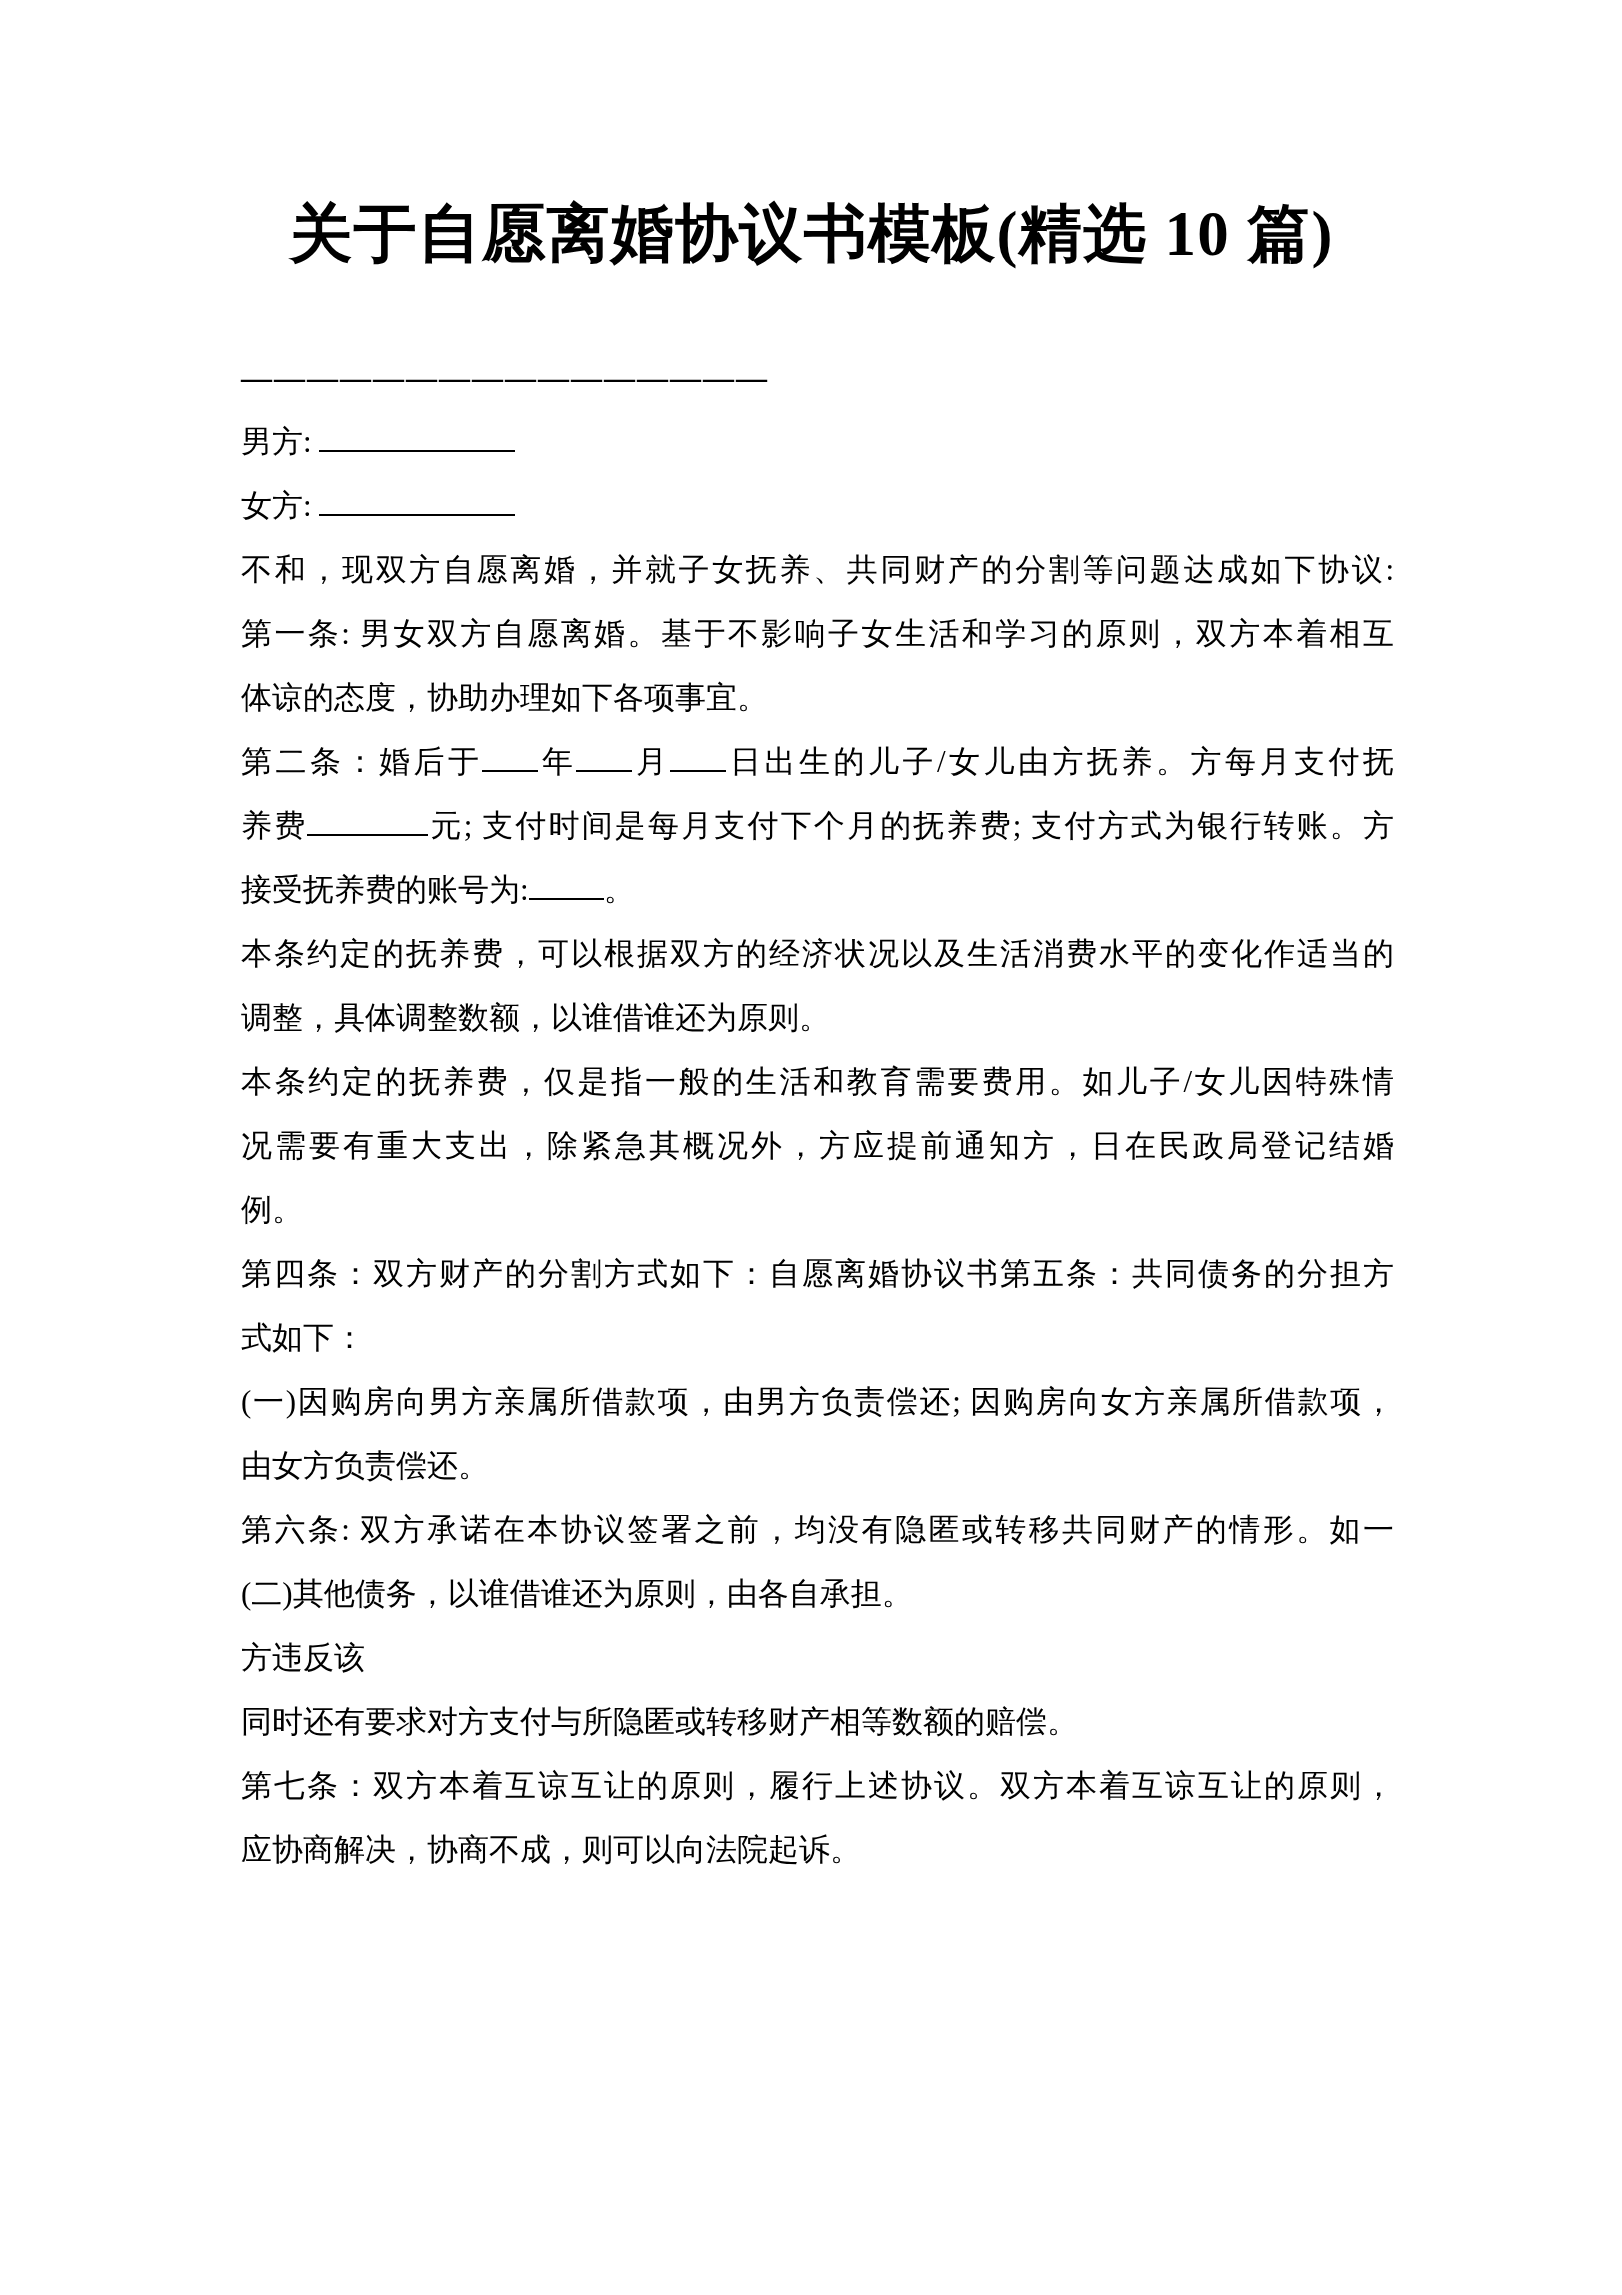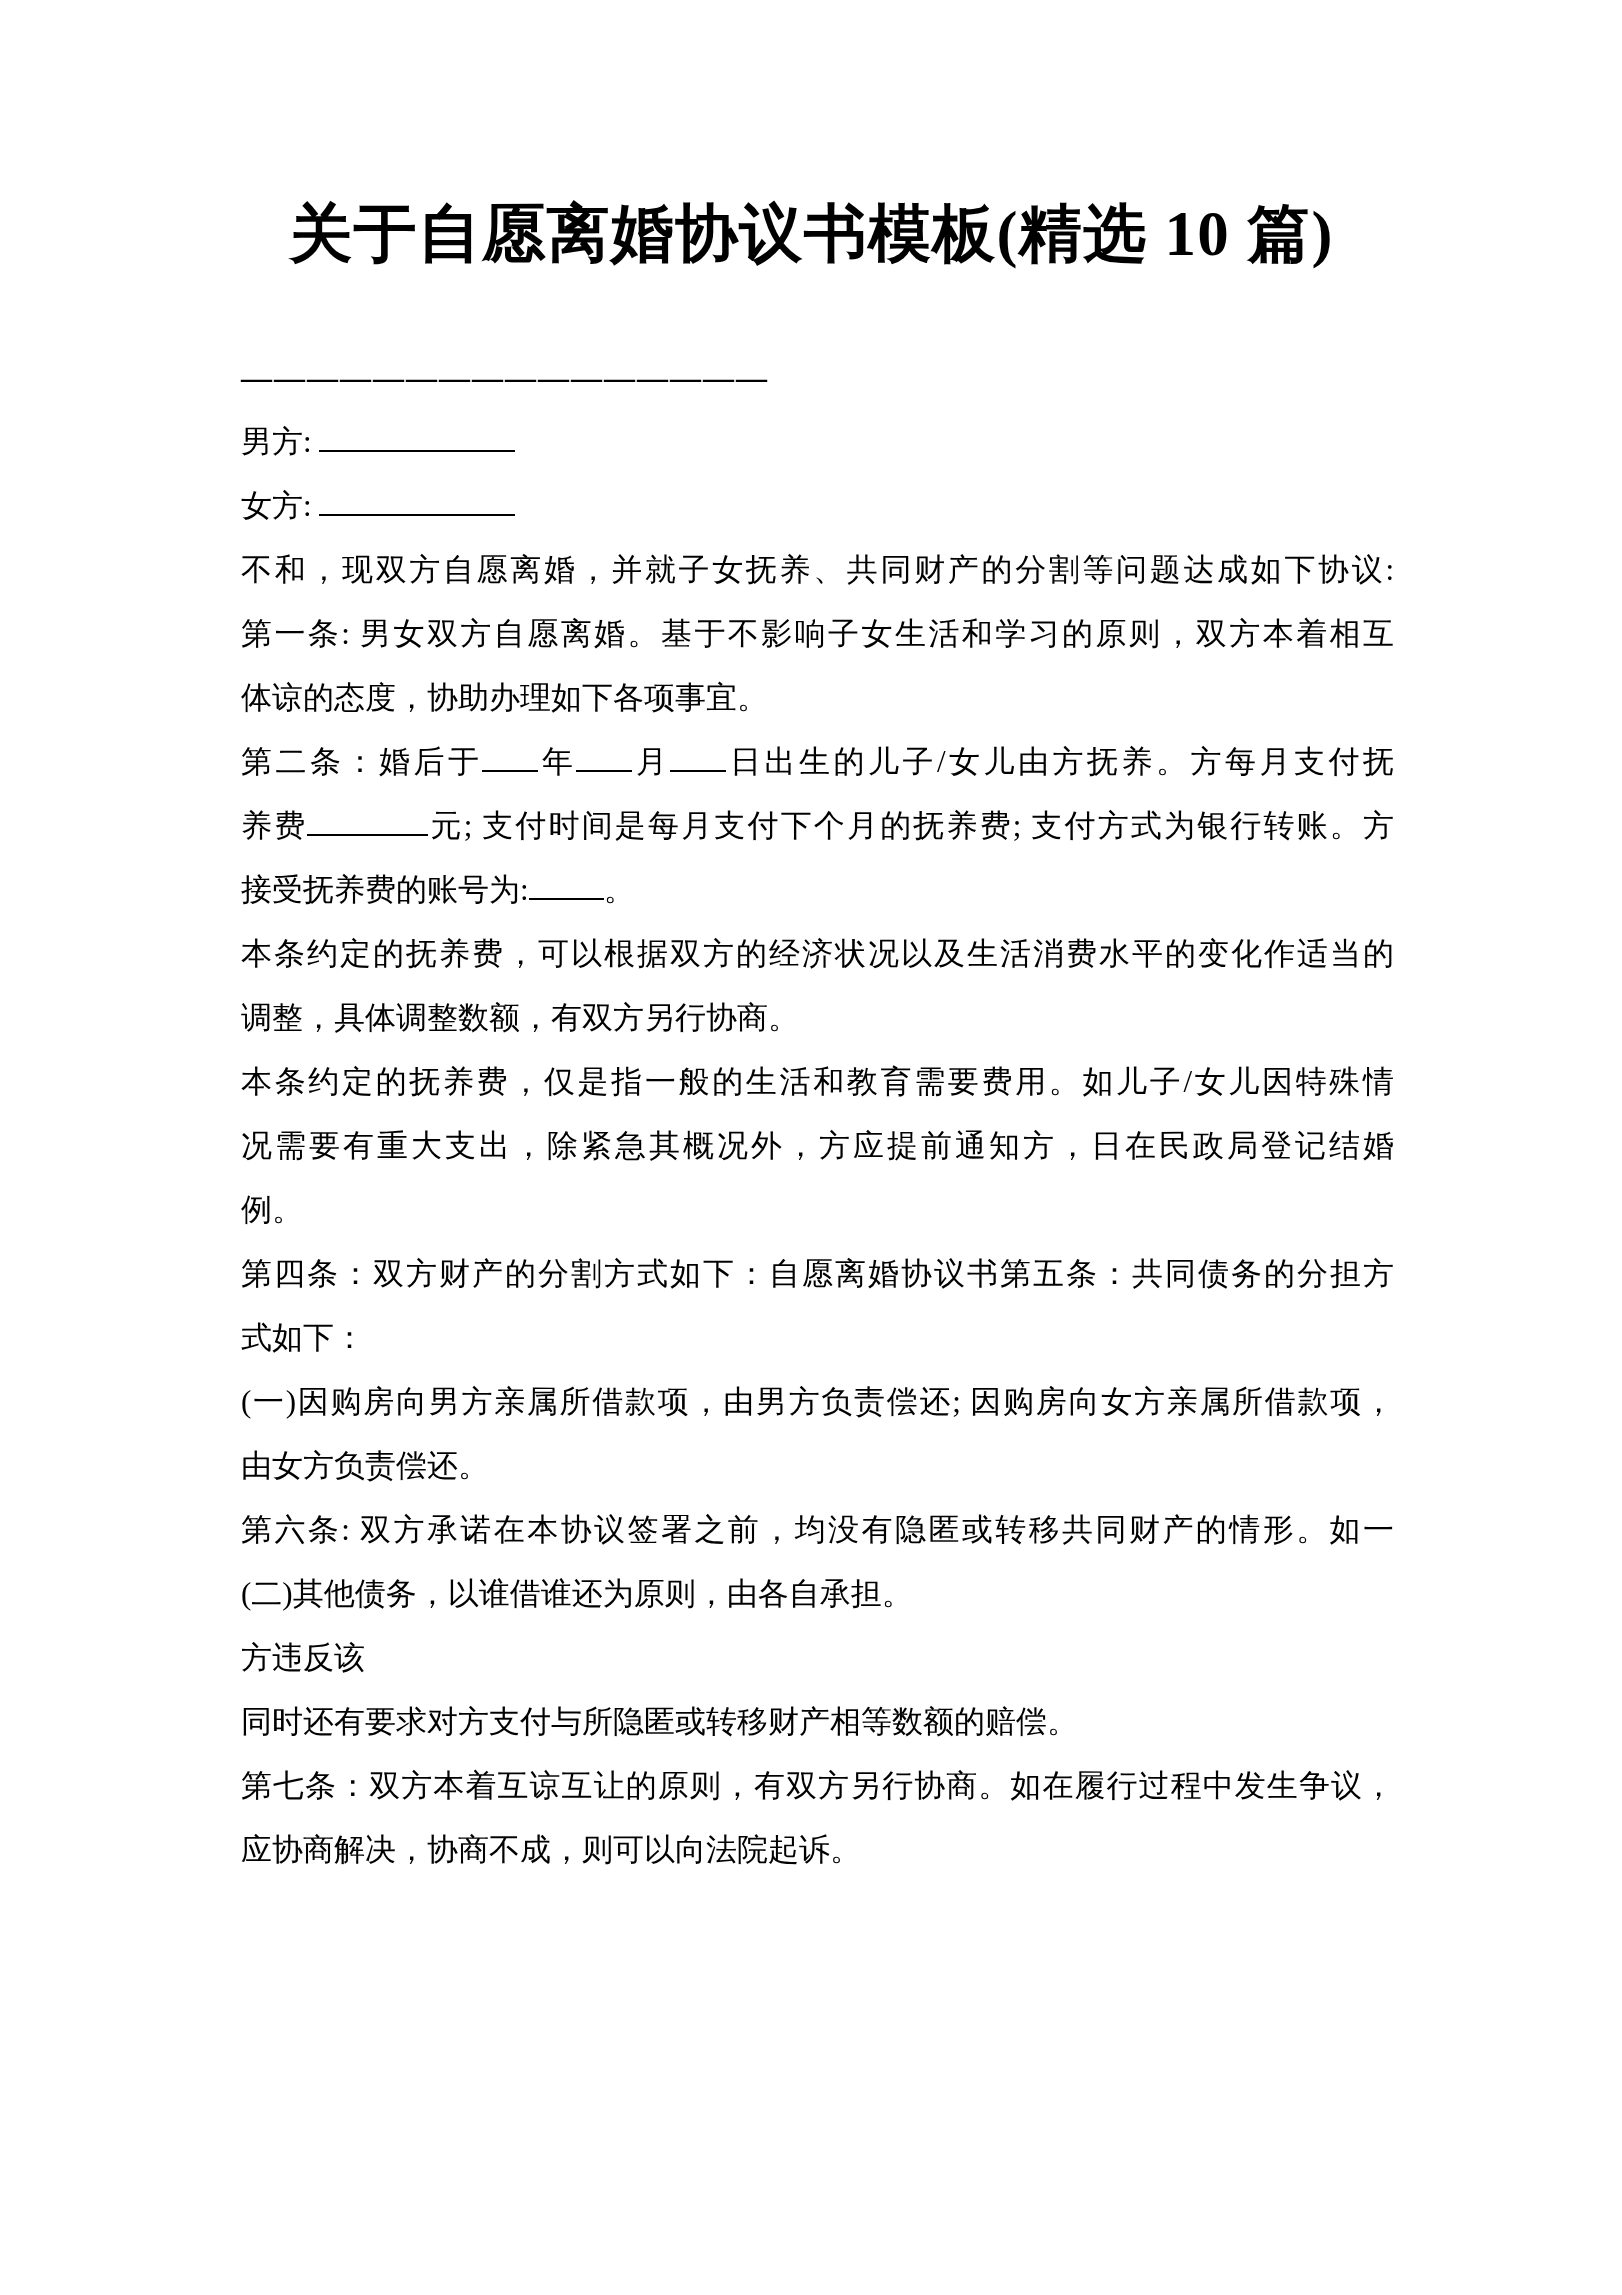--- a/index.html
+++ b/index.html
@@ -71,29 +71,29 @@
       <div class="line left dashes"><span>————————————————</span></div>
       <div class="line left"><span>男方: </span><span class="blank" style="width: 196px;"></span></div>
       <div class="line left"><span>女方: </span><span class="blank" style="width: 196px;"></span></div>
       <div class="line"><span>不和，现双方自愿离婚，并就子女抚养、共同财产的分割等问题达成如下协议:</span></div>
       <div class="line"><span>第一条: 男女双方自愿离婚。基于不影响子女生活和学习的原则，双方本着相互</span></div>
       <div class="line left"><span>体谅的态度，协助办理如下各项事宜。</span></div>
       <div class="line"><span>第二条：婚后于</span><span class="blank" style="width: 56px;"></span><span>年</span><span class="blank" style="width: 56px;"></span><span>月</span><span class="blank" style="width: 56px;"></span><span>日出生的儿子/女儿由方抚养。方每月支付抚</span></div>
       <div class="line"><span>养费</span><span class="blank" style="width: 121px;"></span><span>元; 支付时间是每月支付下个月的抚养费; 支付方式为银行转账。方</span></div>
       <div class="line left"><span>接受抚养费的账号为:</span><span class="blank" style="width: 75px;"></span><span>。</span></div>
       <div class="line"><span>本条约定的抚养费，可以根据双方的经济状况以及生活消费水平的变化作适当的</span></div>
-      <div class="line left"><span>调整，具体调整数额，有双方另行协商。</span></div>
+      <div class="line left"><span>调整，具体调整数额，以谁借谁还为原则。</span></div>
       <div class="line"><span>本条约定的抚养费，仅是指一般的生活和教育需要费用。如儿子/女儿因特殊情</span></div>
       <div class="line"><span>况需要有重大支出，除紧急其概况外，方应提前通知方，日在民政局登记结婚</span></div>
       <div class="line left"><span>例。</span></div>
       <div class="line"><span>第四条：双方财产的分割方式如下：自愿离婚协议书第五条：共同债务的分担方</span></div>
       <div class="line left"><span>式如下：</span></div>
       <div class="line"><span>(一)因购房向男方亲属所借款项，由男方负责偿还; 因购房向女方亲属所借款项，</span></div>
       <div class="line left"><span>由女方负责偿还。</span></div>
       <div class="line"><span>第六条: 双方承诺在本协议签署之前，均没有隐匿或转移共同财产的情形。如一</span></div>
       <div class="line left"><span>(二)其他债务，以谁借谁还为原则，由各自承担。</span></div>
       <div class="line left"><span>方违反该</span></div>
       <div class="line left"><span>同时还有要求对方支付与所隐匿或转移财产相等数额的赔偿。</span></div>
-      <div class="line"><span>第七条：双方本着互谅互让的原则，有双方另行协商。如在履行过程中发生争议，</span></div>
+      <div class="line"><span>第七条：双方本着互谅互让的原则，履行上述协议。双方本着互谅互让的原则，</span></div>
       <div class="line left"><span>应协商解决，协商不成，则可以向法院起诉。</span></div>
     </div>
 </div>
 
 
 </body></html>

